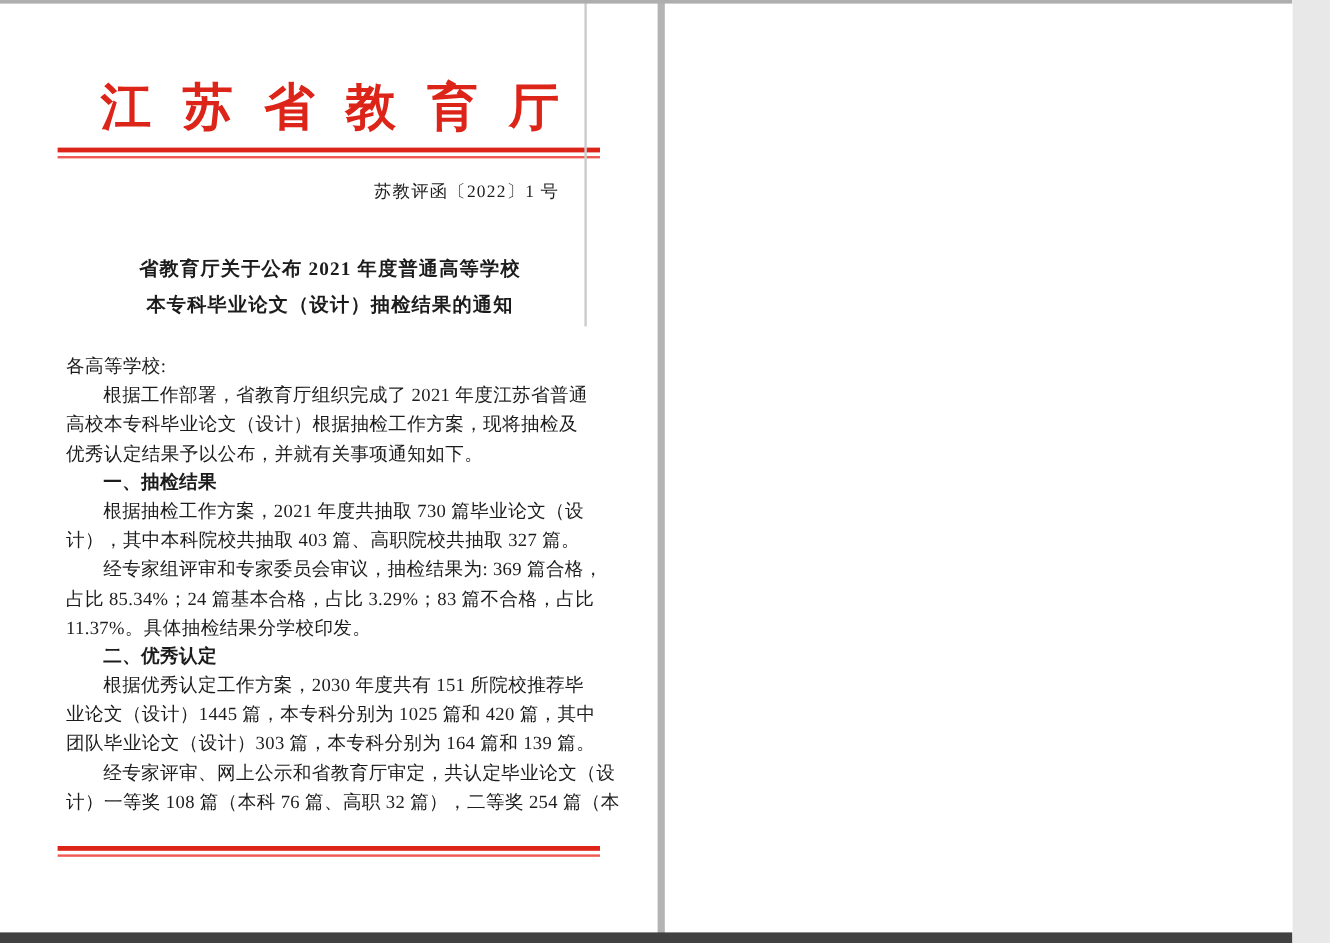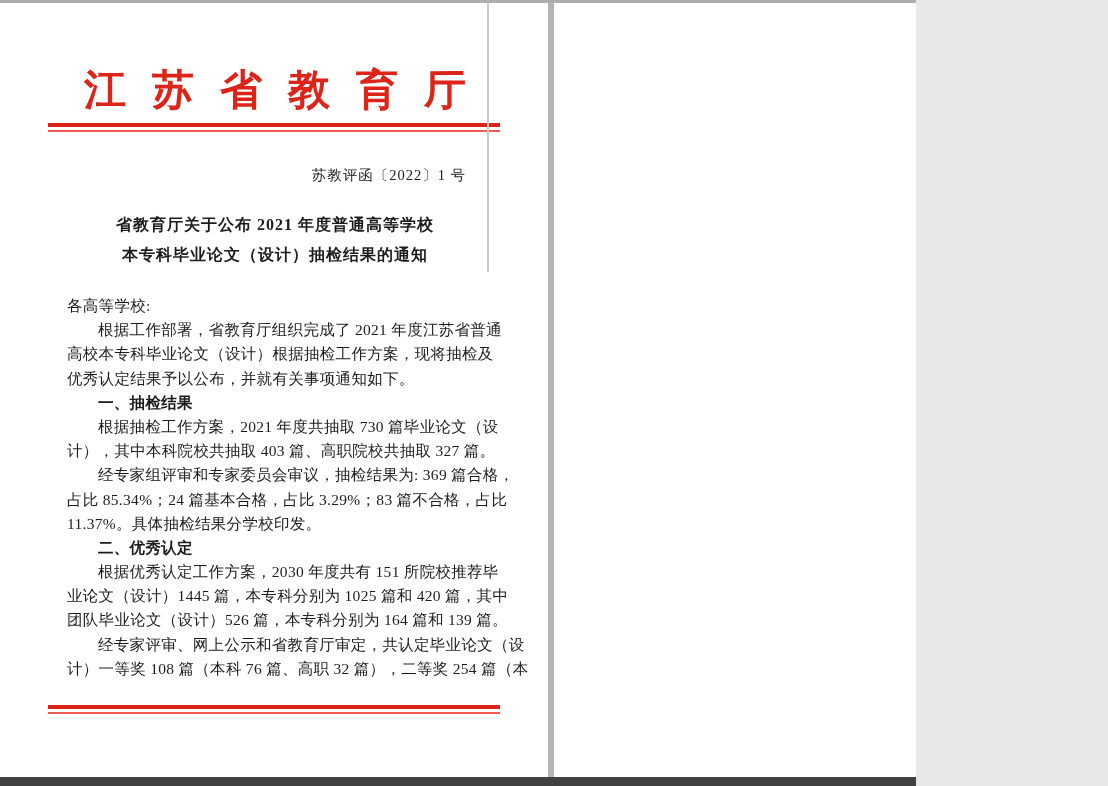--- a/index.html
+++ b/index.html
@@ -1,17 +1,17 @@
 <!DOCTYPE html>
 <html><head>
 <meta charset="utf-8">
 <style>
   html,body{margin:0;padding:0;background:#e8e8e8;}
   #screen{
-    position:relative;width:916px;height:786px;background:#ffffff;
+    position:relative;width:1077px;height:786px;background:#ffffff;
     overflow:hidden;
     font-family:"Liberation Serif","DejaVu Serif",serif;
     color:#1c1c1c;
   }
   .top-border{position:absolute;left:0;top:0;width:100%;height:3px;background:#aeaeae;}
   .bottom-border{position:absolute;left:0;bottom:0;width:100%;height:9px;background:#414141;}
   .gutter{position:absolute;left:548px;top:0;width:6px;height:100%;background:#b4b4b4;}
   .edge-artifact{position:absolute;left:487px;top:0;width:2px;height:272px;background:#cccccc;}
 
   .page{position:absolute;top:0;height:777px;background:#fff;}
@@ -24,32 +24,32 @@
     text-align:center;font-size:42px;font-weight:bold;color:#dd2418;
     letter-spacing:26px;text-indent:26px;white-space:nowrap;line-height:48px;
   }
   .red-rule{
     position:absolute;left:48px;width:452px;height:3px;
     border-top:4px solid #dd2418;border-bottom:2px solid #ef5a52;
   }
   .rule-top{top:123px;}
   .rule-bottom{top:705px;}
   .doc-number{
-    position:absolute;left:40px;top:166px;width:470px;box-sizing:border-box;
+    position:absolute;left:40px;top:150px;width:470px;box-sizing:border-box;
     padding-right:44px;text-align:right;font-size:14.5px;letter-spacing:1px;
   }
   .doc-title{
     position:absolute;left:30px;top:210px;width:490px;text-align:center;
     font-size:16px;font-weight:bold;line-height:30px;letter-spacing:1px;
   }
 
   
   .body-block{position:absolute;font-size:15.5px;letter-spacing:0.3px;}
   #left-body{left:55px;top:294px;width:460px;}
-  .ln{height:24.2px;line-height:24.2px;white-space:nowrap;margin-left:12px;}
+  .ln{height:24.2px;line-height:24.2px;white-space:nowrap;}
   .ind{padding-left:31px;}
   .bold{font-weight:bold;}
 </style>
 </head>
 <body>
 
 <div id="screen">
 
   <div class="page" id="left-page">
     <div class="agency">江苏省教育厅</div>
@@ -66,21 +66,21 @@
       <div class="ln">优秀认定结果予以公布，并就有关事项通知如下。</div>
       <div class="ln ind bold">一、抽检结果</div>
       <div class="ln ind">根据抽检工作方案，2021 年度共抽取 730 篇毕业论文（设</div>
       <div class="ln">计），其中本科院校共抽取 403 篇、高职院校共抽取 327 篇。</div>
       <div class="ln ind">经专家组评审和专家委员会审议，抽检结果为: 369 篇合格，</div>
       <div class="ln">占比 85.34%；24 篇基本合格，占比 3.29%；83 篇不合格，占比</div>
       <div class="ln">11.37%。具体抽检结果分学校印发。</div>
       <div class="ln ind bold">二、优秀认定</div>
       <div class="ln ind">根据优秀认定工作方案，2030 年度共有 151 所院校推荐毕</div>
       <div class="ln">业论文（设计）1445 篇，本专科分别为 1025 篇和 420 篇，其中</div>
-      <div class="ln">团队毕业论文（设计）526 篇，本专科分别为 164 篇和 139 篇。</div>
+      <div class="ln">团队毕业论文（设计）303 篇，本专科分别为 164 篇和 139 篇。</div>
       <div class="ln ind">经专家评审、网上公示和省教育厅审定，共认定毕业论文（设</div>
       <div class="ln">计）一等奖 108 篇（本科 76 篇、高职 32 篇），二等奖 254 篇（本</div>
     </div>
     <div class="red-rule rule-bottom"></div>
   </div>
 
   <div class="page" id="right-page">
     
 
     

